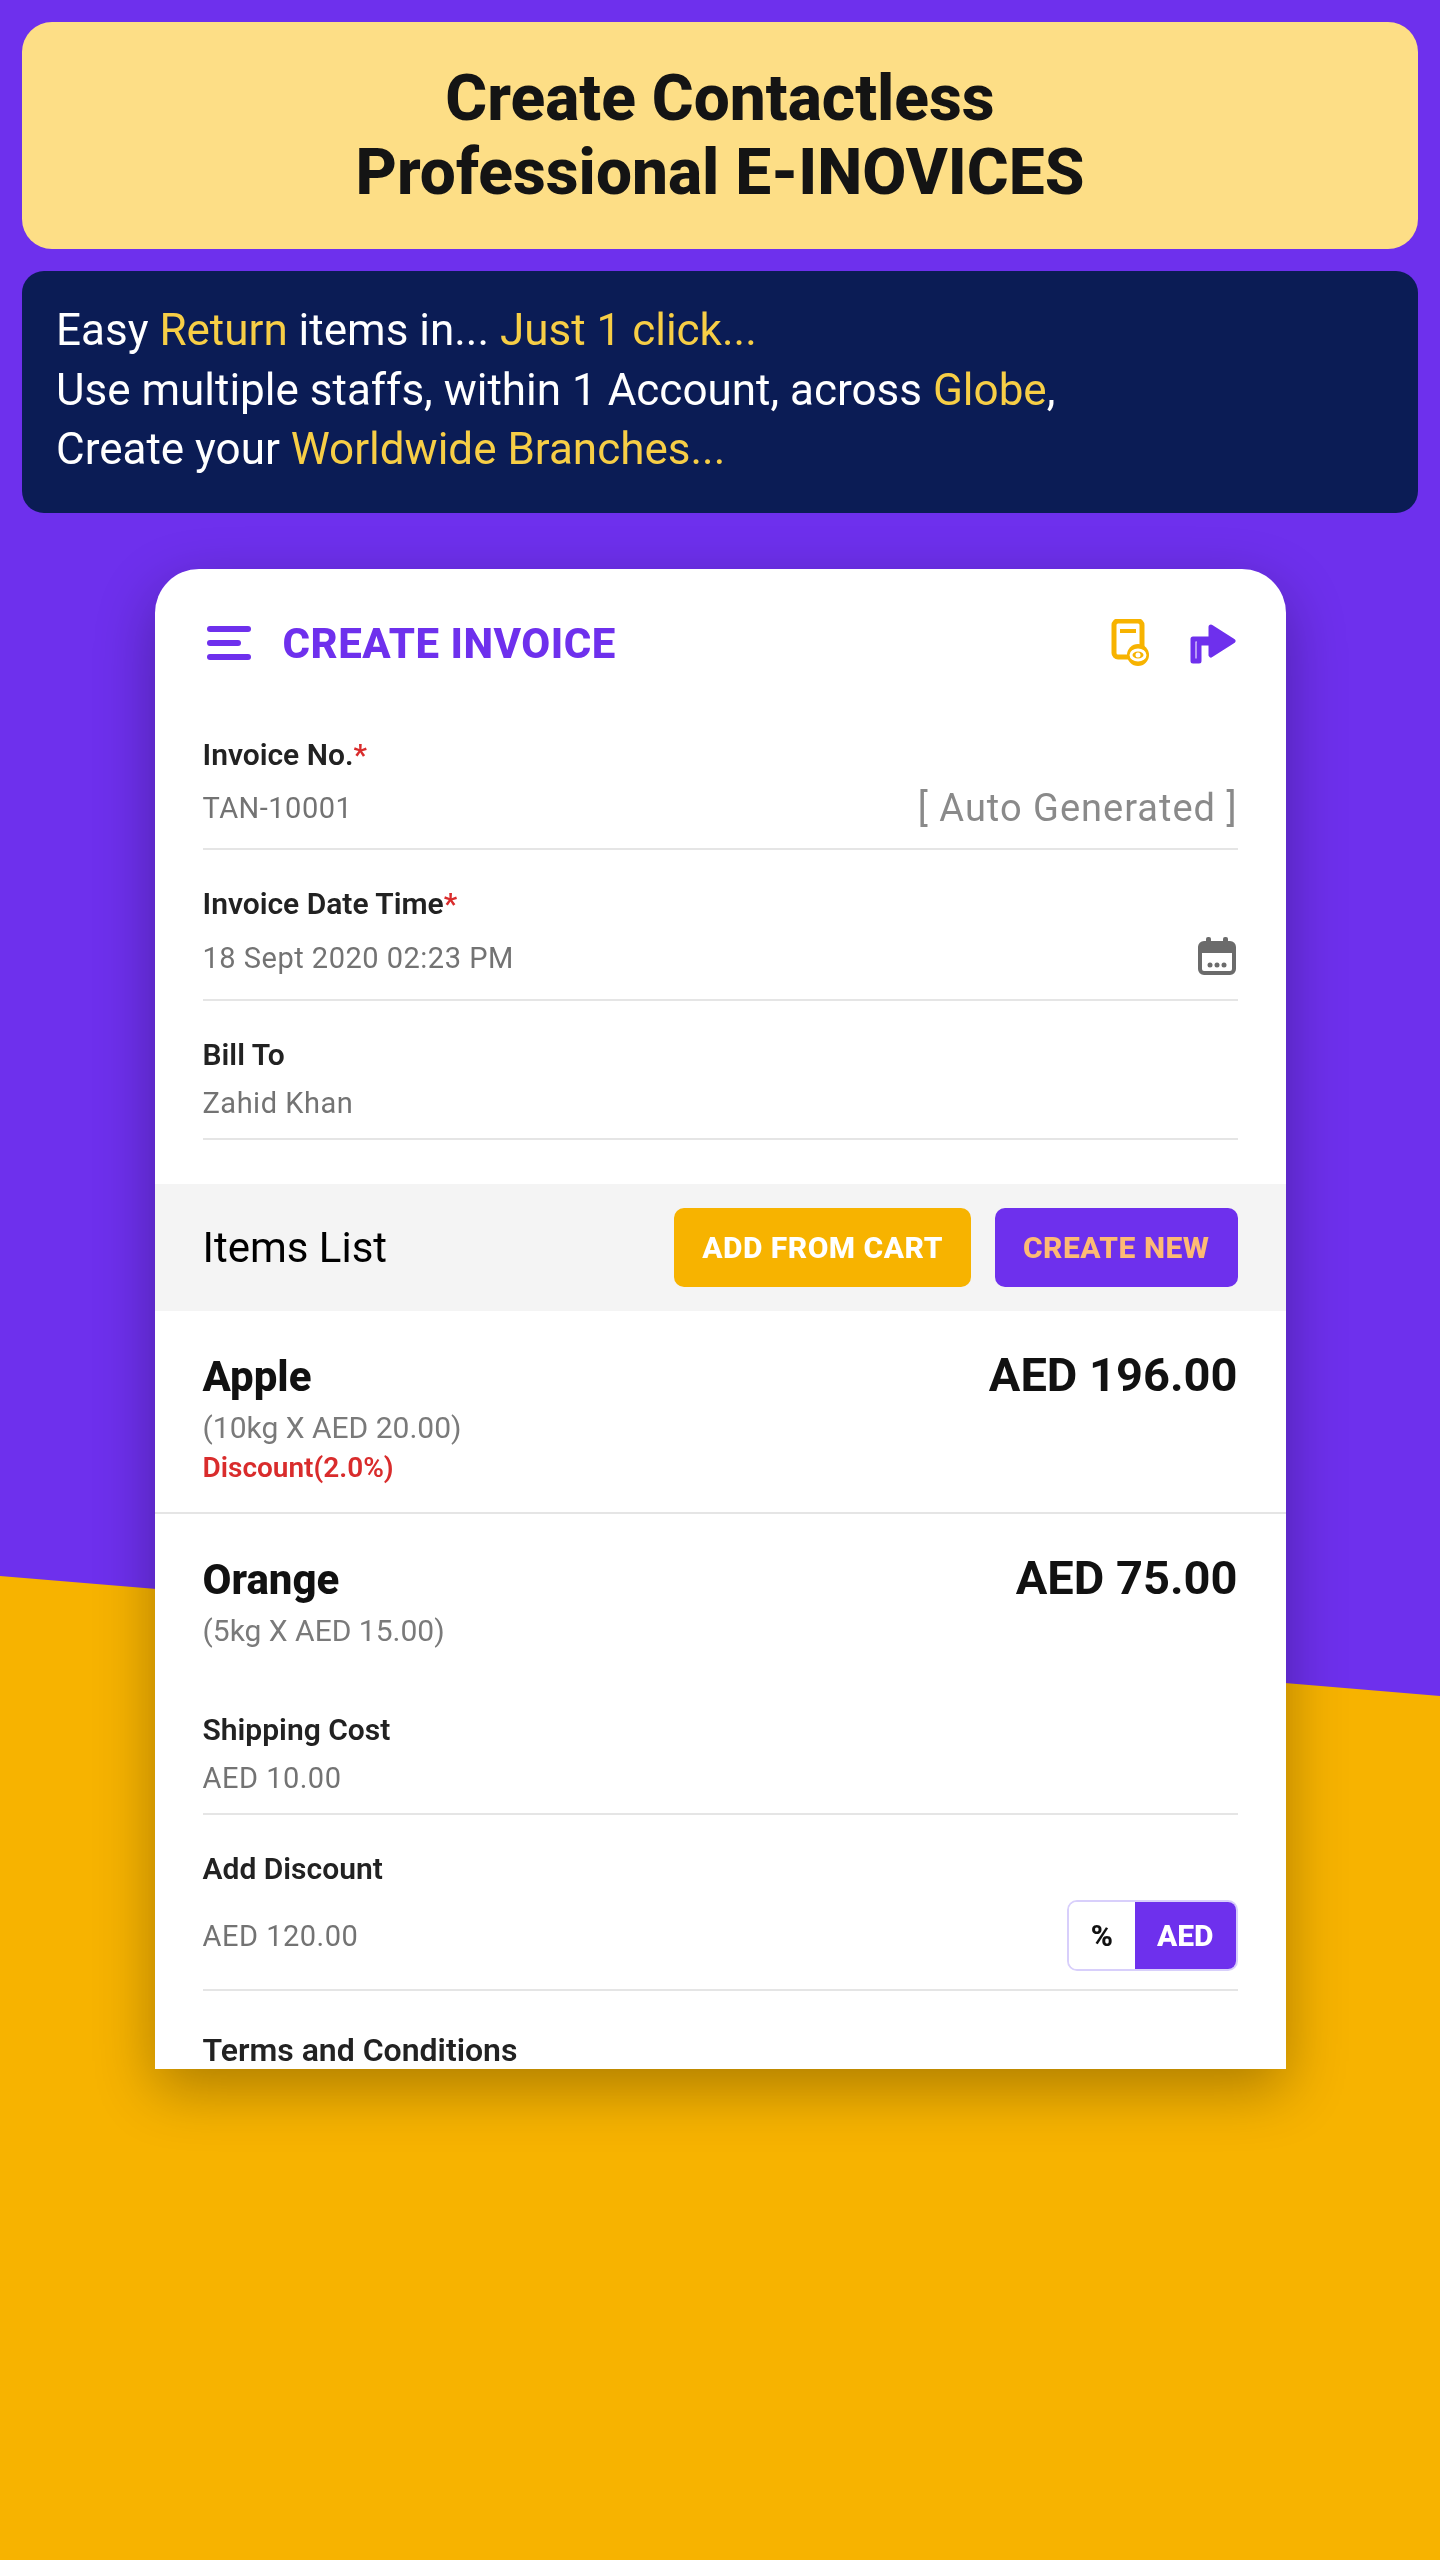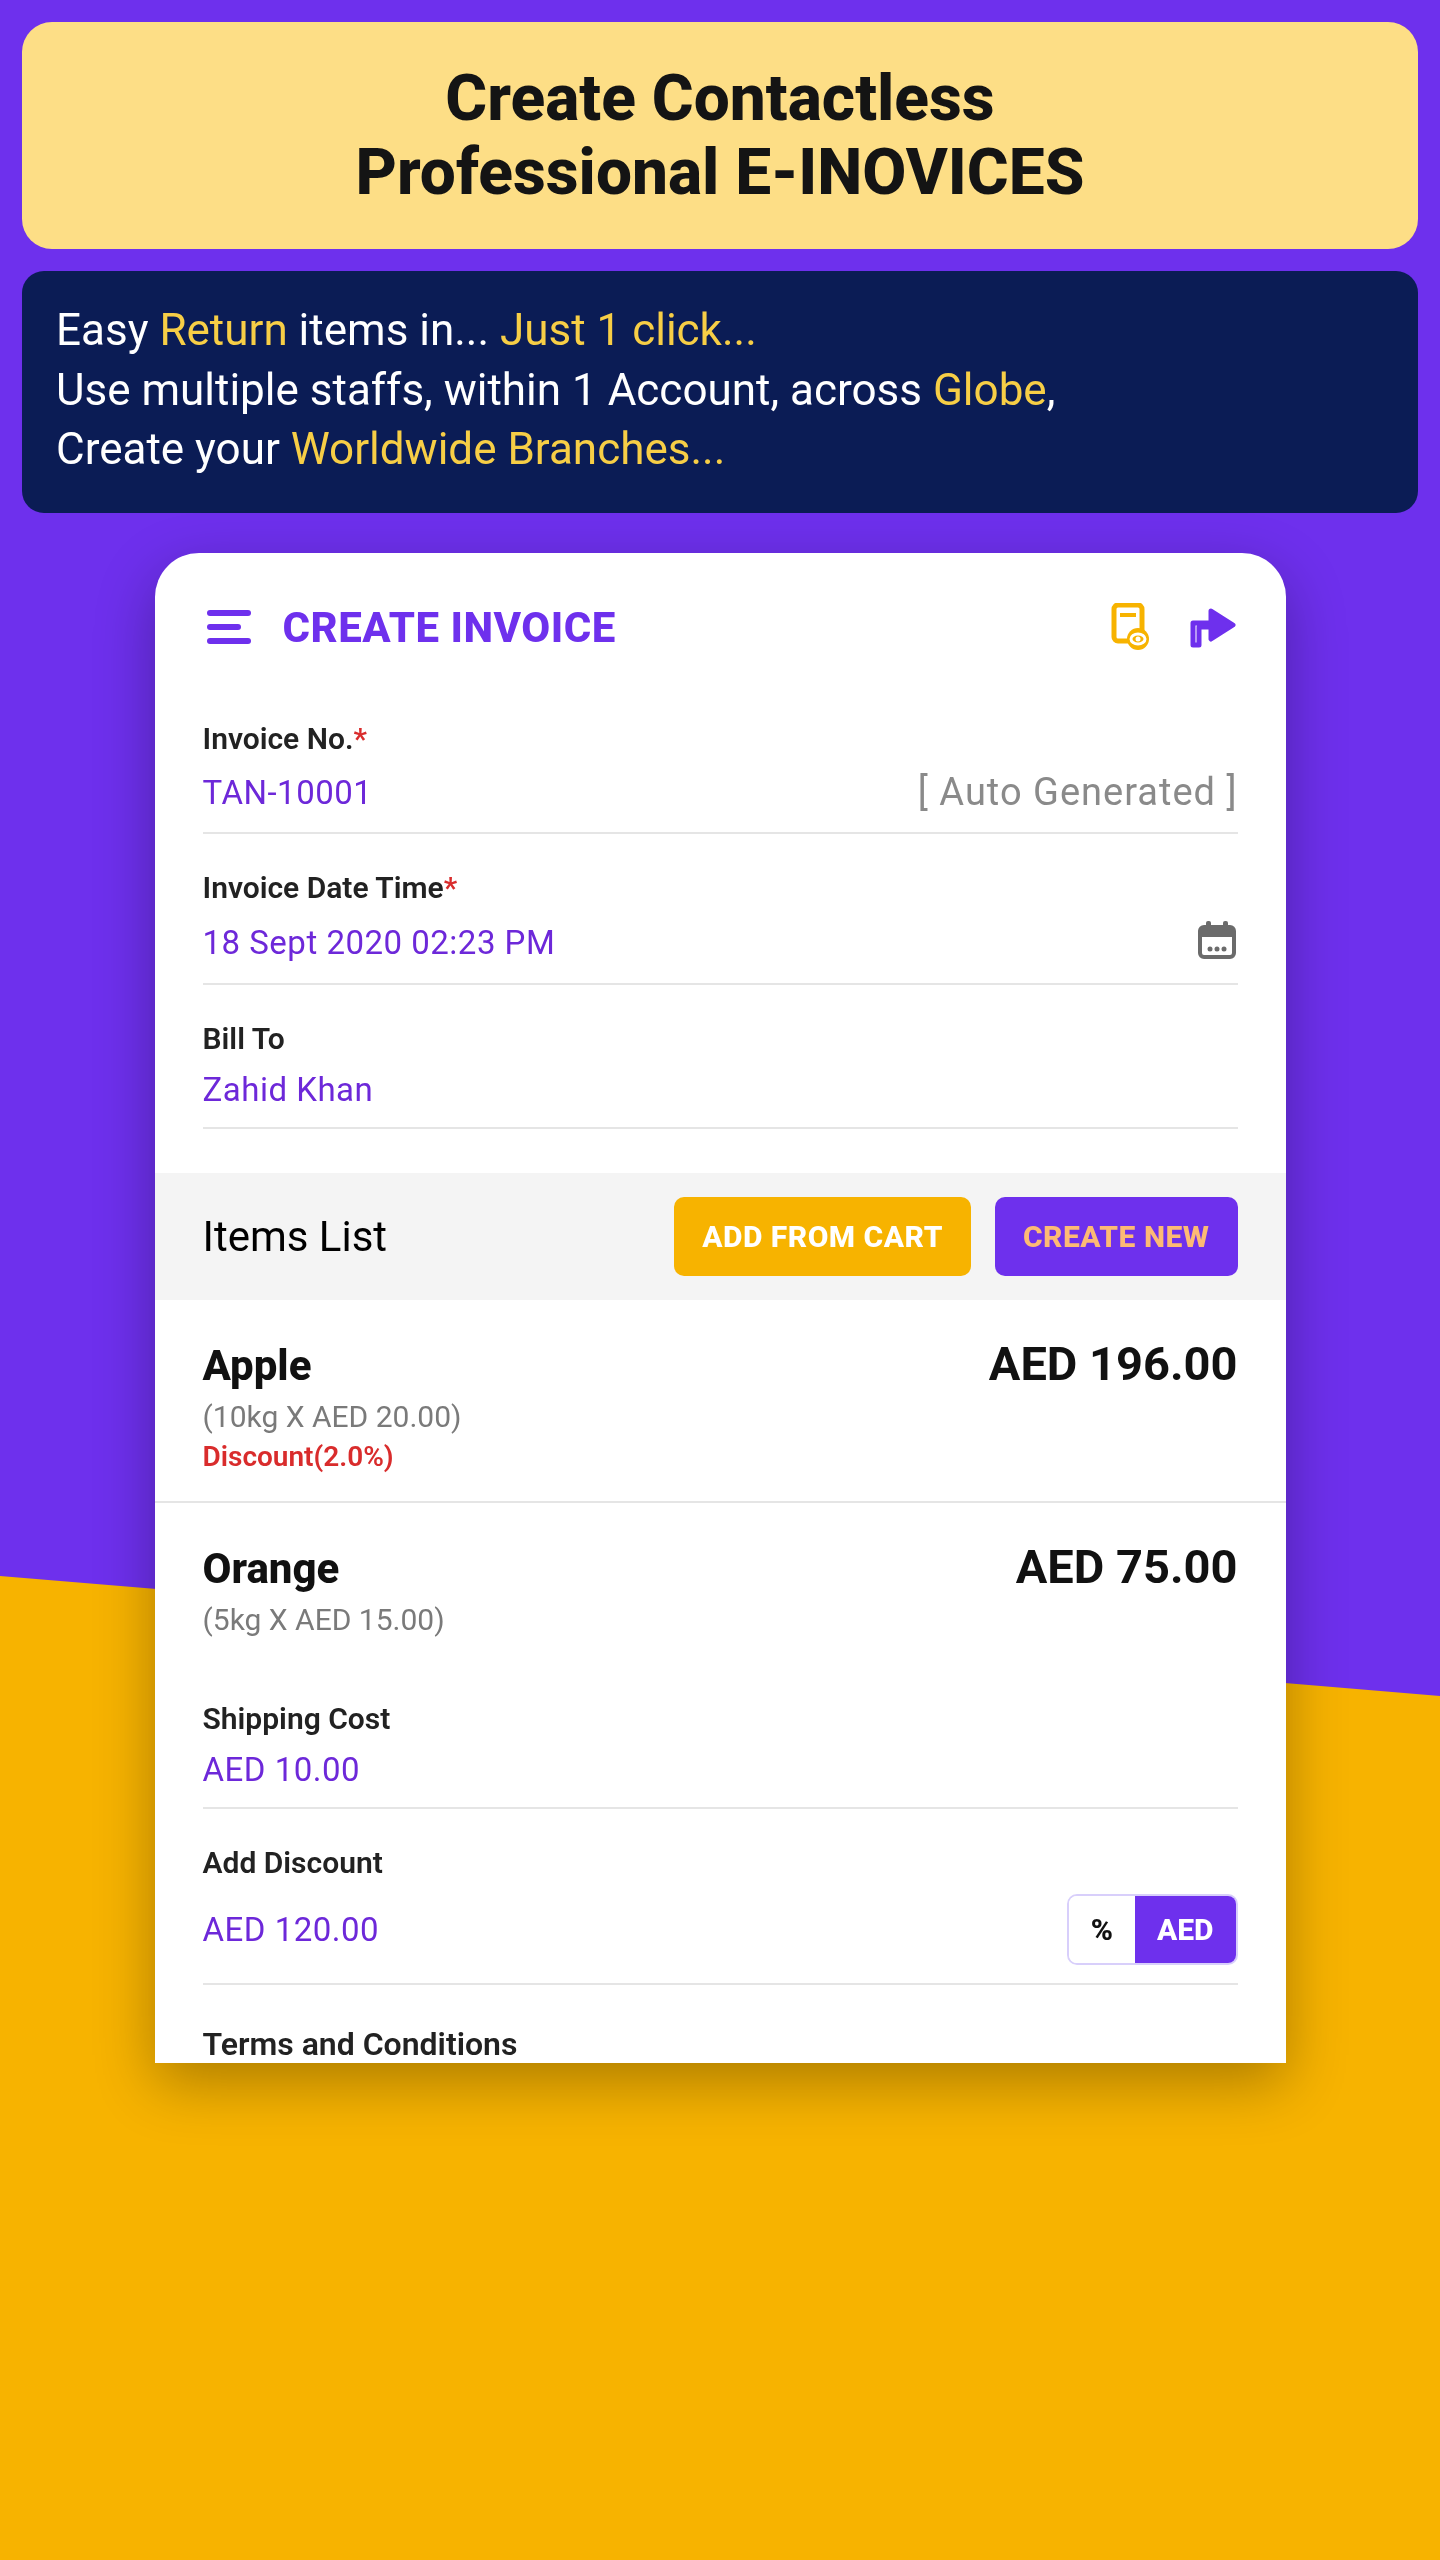--- a/index.html
+++ b/index.html
@@ -39,21 +39,21 @@
     border-radius: 22px;
     padding: 30px 34px 34px 34px;
     color: #fff;
     font-size: 44px;
     line-height: 1.35;
   }
   .promo-blue .hl { color: #F7CE46; }
   .phone-card {
     position: relative;
     z-index: 2;
-    margin: 40px auto 0 auto;
+    margin: 56px auto 0 auto;
     width: 1131px;
     background: #fff;
     border-radius: 44px 44px 0 0;
     box-shadow: 0 20px 60px rgba(0,0,0,.3);
     overflow: hidden;
   }
   .app-header {
     display: flex;
     align-items: center;
     padding: 48px 48px 32px 48px;
@@ -76,22 +76,22 @@
   }
   .req { color: #D92C2C; }
   .field-row {
     display: flex;
     align-items: center;
     justify-content: space-between;
     padding: 14px 0 18px 0;
     border-bottom: 2px solid #E5E5E5;
   }
   .field-value {
-    font-size: 33px;
-    color: #6d28d9;
+    font-size: 29px;
+    color: #737373;
     letter-spacing: .5px;
   }
   .field-note {
     font-size: 38px;
     color: #8A8A8A;
     letter-spacing: 1px;
   }
   .items-bar {
     margin-top: 44px;
     background: #F4F4F4;

